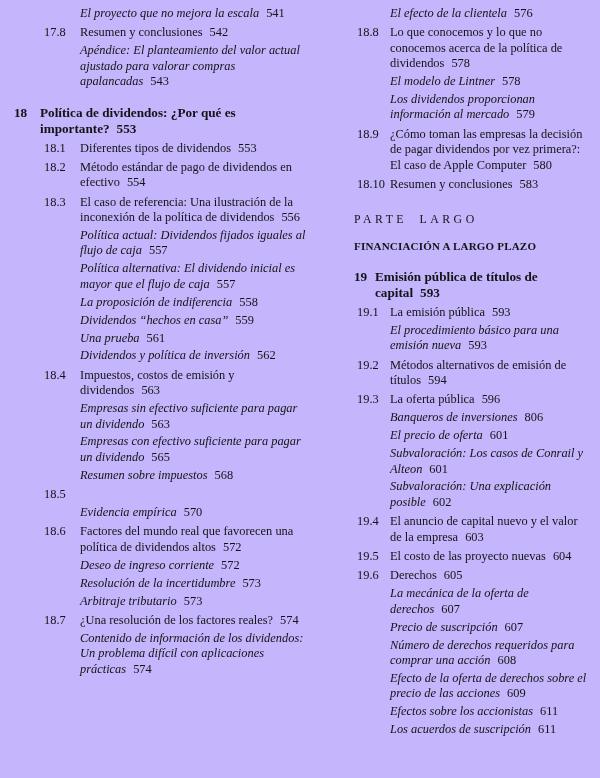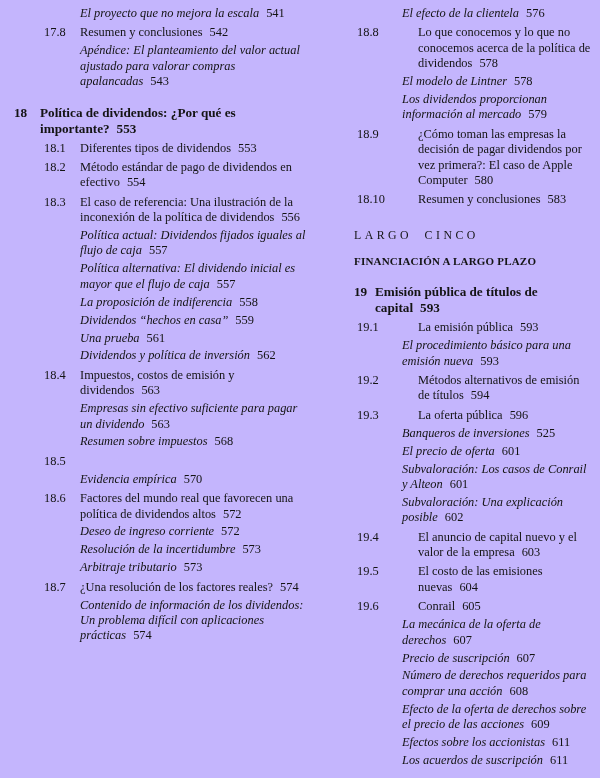--- a/index.html
+++ b/index.html
@@ -56,23 +56,23 @@
   .part-title {
     display: block;
     font-weight: bold;
     font-size: 11px;
     line-height: 16px;
     margin-top: 10px;
     letter-spacing: 0.2px;
   }
 
   
-  .col-right .section { margin-left: 3px; gap: 28px; }
+  .col-right .section { margin-left: 3px; }
   .col-right .section .num { width: 33px; }
-  .col-right .sub { margin-left: 48px; }
+  .col-right .sub { margin-left: 36px; }
   .col-right .chapter .num { width: 21px; }
 
   .pg {
     margin-left: 7px;
     white-space: nowrap;
     font-style: normal;
   }
   .chapter .pg { font-weight: bold; }
 </style>
 </head>
@@ -106,20 +106,21 @@
       <div class="entry sub"><span class="body"><span class="txt">Política alternativa: El dividendo inicial es mayor que el flujo de caja</span><span class="pg">557</span></span></div>
       <div class="entry sub"><span class="body"><span class="txt">La proposición de indiferencia</span><span class="pg">558</span></span></div>
       <div class="entry sub"><span class="body"><span class="txt">Dividendos “hechos en casa”</span><span class="pg">559</span></span></div>
       <div class="entry sub"><span class="body"><span class="txt">Una prueba</span><span class="pg">561</span></span></div>
       <div class="entry sub"><span class="body"><span class="txt">Dividendos y política de inversión</span><span class="pg">562</span></span></div>
       <div class="entry section">
         <span class="num">18.4</span>
         <span class="body"><span class="txt">Impuestos, costos de emisión y dividendos</span><span class="pg">563</span></span>
       </div>
       <div class="entry sub"><span class="body"><span class="txt">Empresas sin efectivo suficiente para pagar un dividendo</span><span class="pg">563</span></span></div>
+      <div class="entry sub"><span class="body"><span class="txt">Empresas con efectivo suficiente para pagar un dividendo</span><span class="pg">565</span></span></div>
       <div class="entry sub"><span class="body"><span class="txt">Resumen sobre impuestos</span><span class="pg">568</span></span></div>
       <div class="entry section">
         <span class="num">18.5</span>
       </div>
       <div class="entry sub"><span class="body"><span class="txt">Evidencia empírica</span><span class="pg">570</span></span></div>
       <div class="entry section">
         <span class="num">18.6</span>
         <span class="body"><span class="txt">Factores del mundo real que favorecen una política de dividendos altos</span><span class="pg">572</span></span>
       </div>
       <div class="entry sub"><span class="body"><span class="txt">Deseo de ingreso corriente</span><span class="pg">572</span></span></div>
@@ -140,54 +141,54 @@
       <div class="entry sub"><span class="body"><span class="txt">El modelo de Lintner</span><span class="pg">578</span></span></div>
       <div class="entry sub"><span class="body"><span class="txt">Los dividendos proporcionan información al mercado</span><span class="pg">579</span></span></div>
       <div class="entry section">
         <span class="num">18.9</span>
         <span class="body"><span class="txt">¿Cómo toman las empresas la decisión de pagar dividendos por vez primera?: El caso de Apple Computer</span><span class="pg">580</span></span>
       </div>
       <div class="entry section">
         <span class="num">18.10</span>
         <span class="body"><span class="txt">Resumen y conclusiones</span><span class="pg">583</span></span>
       </div>
-      <div class="entry part"><span class="body"><span class="txt">LARGO CINCO</span></span></div>
+      <div class="entry part"><span class="body"><span class="txt">PARTE LARGO</span></span></div>
       <div class="entry part-title"><span class="body"><span class="txt">FINANCIACIÓN A LARGO PLAZO</span></span></div>
       <div class="entry chapter">
         <span class="num">19</span>
         <span class="body"><span class="txt">Emisión pública de títulos de capital</span><span class="pg">593</span></span>
       </div>
       <div class="entry section">
         <span class="num">19.1</span>
         <span class="body"><span class="txt">La emisión pública</span><span class="pg">593</span></span>
       </div>
       <div class="entry sub"><span class="body"><span class="txt">El procedimiento básico para una emisión nueva</span><span class="pg">593</span></span></div>
       <div class="entry section">
         <span class="num">19.2</span>
         <span class="body"><span class="txt">Métodos alternativos de emisión de títulos</span><span class="pg">594</span></span>
       </div>
       <div class="entry section">
         <span class="num">19.3</span>
         <span class="body"><span class="txt">La oferta pública</span><span class="pg">596</span></span>
       </div>
-      <div class="entry sub"><span class="body"><span class="txt">Banqueros de inversiones</span><span class="pg">525</span></span></div>
+      <div class="entry sub"><span class="body"><span class="txt">Banqueros de inversiones</span><span class="pg">806</span></span></div>
       <div class="entry sub"><span class="body"><span class="txt">El precio de oferta</span><span class="pg">601</span></span></div>
       <div class="entry sub"><span class="body"><span class="txt">Subvaloración: Los casos de Conrail y Alteon</span><span class="pg">601</span></span></div>
       <div class="entry sub"><span class="body"><span class="txt">Subvaloración: Una explicación posible</span><span class="pg">602</span></span></div>
       <div class="entry section">
         <span class="num">19.4</span>
         <span class="body"><span class="txt">El anuncio de capital nuevo y el valor de la empresa</span><span class="pg">603</span></span>
       </div>
       <div class="entry section">
         <span class="num">19.5</span>
-        <span class="body"><span class="txt">El costo de las emisiones nuevas</span><span class="pg">604</span></span>
+        <span class="body"><span class="txt">El costo de las proyecto nuevas</span><span class="pg">604</span></span>
       </div>
       <div class="entry section">
         <span class="num">19.6</span>
-        <span class="body"><span class="txt">Conrail</span><span class="pg">605</span></span>
+        <span class="body"><span class="txt">Derechos</span><span class="pg">605</span></span>
       </div>
       <div class="entry sub"><span class="body"><span class="txt">La mecánica de la oferta de derechos</span><span class="pg">607</span></span></div>
       <div class="entry sub"><span class="body"><span class="txt">Precio de suscripción</span><span class="pg">607</span></span></div>
       <div class="entry sub"><span class="body"><span class="txt">Número de derechos requeridos para comprar una acción</span><span class="pg">608</span></span></div>
       <div class="entry sub"><span class="body"><span class="txt">Efecto de la oferta de derechos sobre el precio de las acciones</span><span class="pg">609</span></span></div>
       <div class="entry sub"><span class="body"><span class="txt">Efectos sobre los accionistas</span><span class="pg">611</span></span></div>
       <div class="entry sub"><span class="body"><span class="txt">Los acuerdos de suscripción</span><span class="pg">611</span></span></div>
     </div>
 </div>
 

